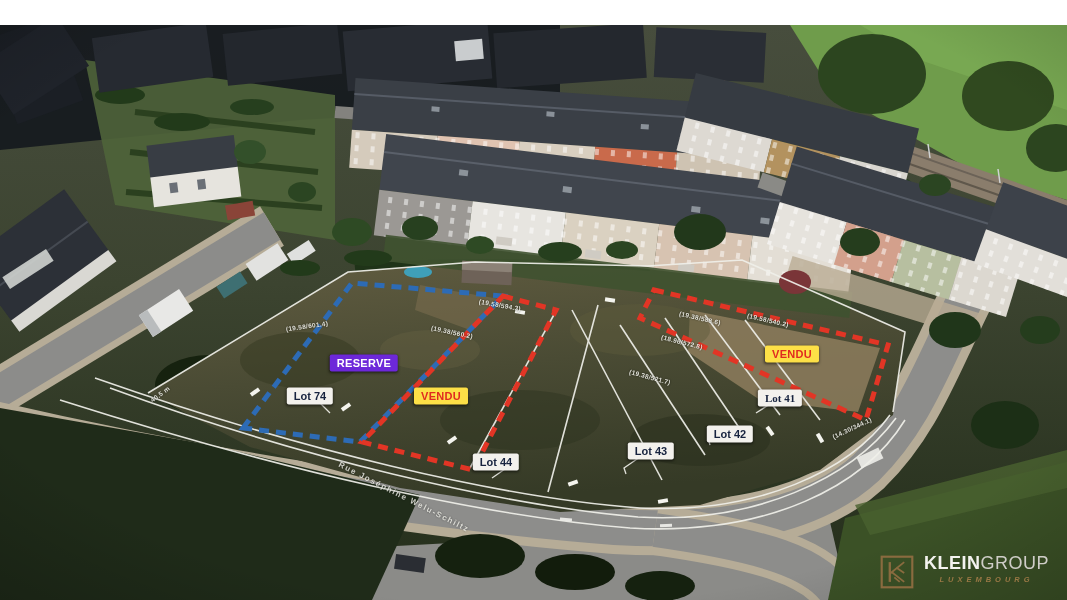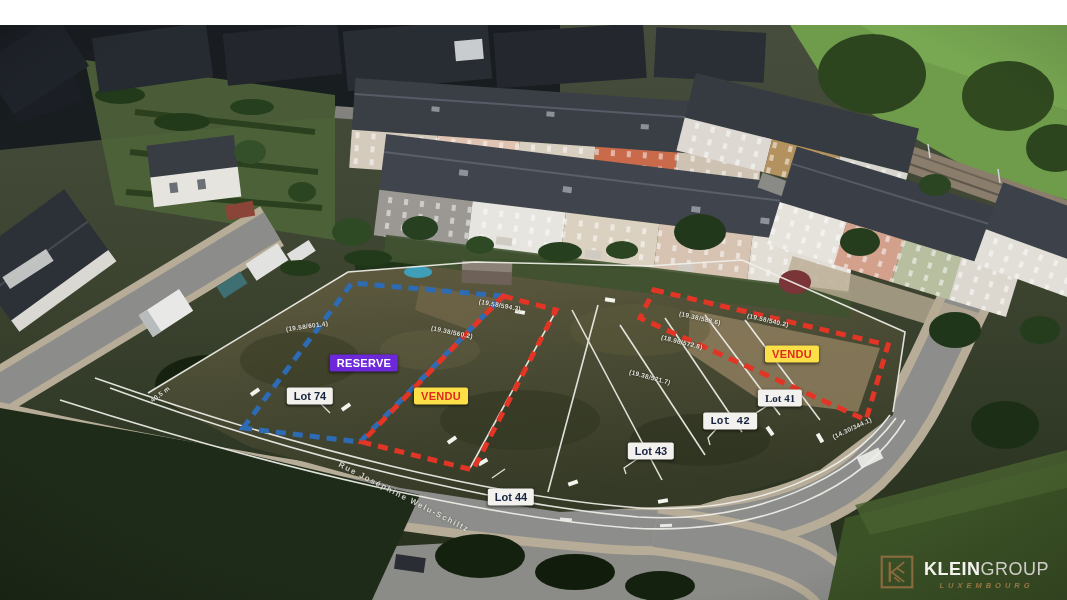--- a/index.html
+++ b/index.html
@@ -24,21 +24,21 @@
        text-shadow:0 0 2px rgba(0,0,0,.8);opacity:.92;letter-spacing:.3px;}
 
   
   .street{position:absolute;color:#e9e9e2;font-size:8px;font-weight:700;
           letter-spacing:1.5px;white-space:nowrap;opacity:.85;
           transform:translate(-50%,-50%) rotate(27deg);
           text-shadow:0 0 2px rgba(0,0,0,.6);}
 
   
   .logo{position:absolute;right:18px;bottom:10px;display:flex;
-        align-items:flex-end;gap:9px;}
+        align-items:flex-start;gap:9px;}
   .logo-icon{width:36px;height:36px;flex:0 0 auto;}
   .logo-textcol{display:flex;flex-direction:column;align-items:center;}
   .logo-name{font-size:18px;line-height:1;letter-spacing:.5px;}
   .logo-name .b{color:#f4f3f0;font-weight:700;}
   .logo-name .l{color:#cfcdc8;font-weight:400;}
   .logo-sub{margin-top:3px;font-size:7.5px;font-weight:600;color:#9a7845;
             letter-spacing:4px;font-style:italic;}
 </style>
 </head>
 <body>
@@ -301,25 +301,25 @@
   <div id="topbar"></div>
 
   <div class="label status-reserve" style="left:364px;top:363px;">RESERVE</div>
 
   <div class="label status-vendu" style="left:441px;top:396px;">VENDU</div>
 
   <div class="label status-vendu" style="left:792px;top:354px;">VENDU</div>
 
   <div class="label lot" style="left:310px;top:396px;">Lot 74</div>
 
-  <div class="label lot" style="left:511px;top:462px;margin-top:35px;">Lot 44</div>
+  <div class="label lot" style="left:496px;top:462px;">Lot 44</div>
 
   <div class="label lot" style="left:651px;top:451px;">Lot 43</div>
 
-  <div class="label lot" style="left:730px;top:421px;font-family:Liberation Mono, monospace;">Lot 42</div>
+  <div class="label lot" style="left:730px;top:434px;">Lot 42</div>
 
   <div class="label lot" style="left:780px;top:398px;font-family:Liberation Serif, serif;">Lot 41</div>
 
   <span class="dim" style="left:500px;top:305px;--r:10deg">(19.58/594.3)</span>
   <span class="dim" style="left:452px;top:332px;--r:12deg">(19.38/560.2)</span>
   <span class="dim" style="left:307px;top:326px;--r:-8deg">(19.58/601.4)</span>
   <span class="dim" style="left:700px;top:318px;--r:13deg">(19.38/588.6)</span>
   <span class="dim" style="left:768px;top:320px;--r:13deg">(19.58/540.2)</span>
   <span class="dim" style="left:682px;top:342px;--r:14deg">(18.96/572.8)</span>
   <span class="dim" style="left:650px;top:377px;--r:15deg">(19.38/521.7)</span>

